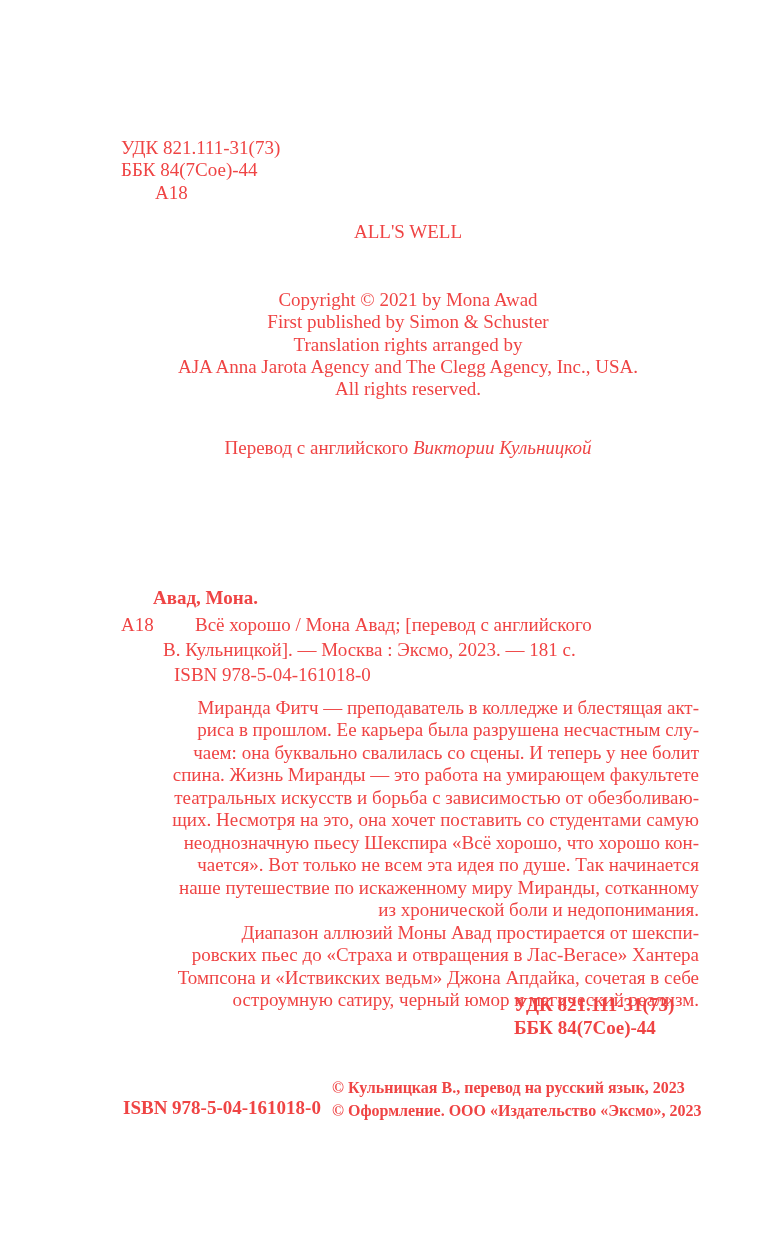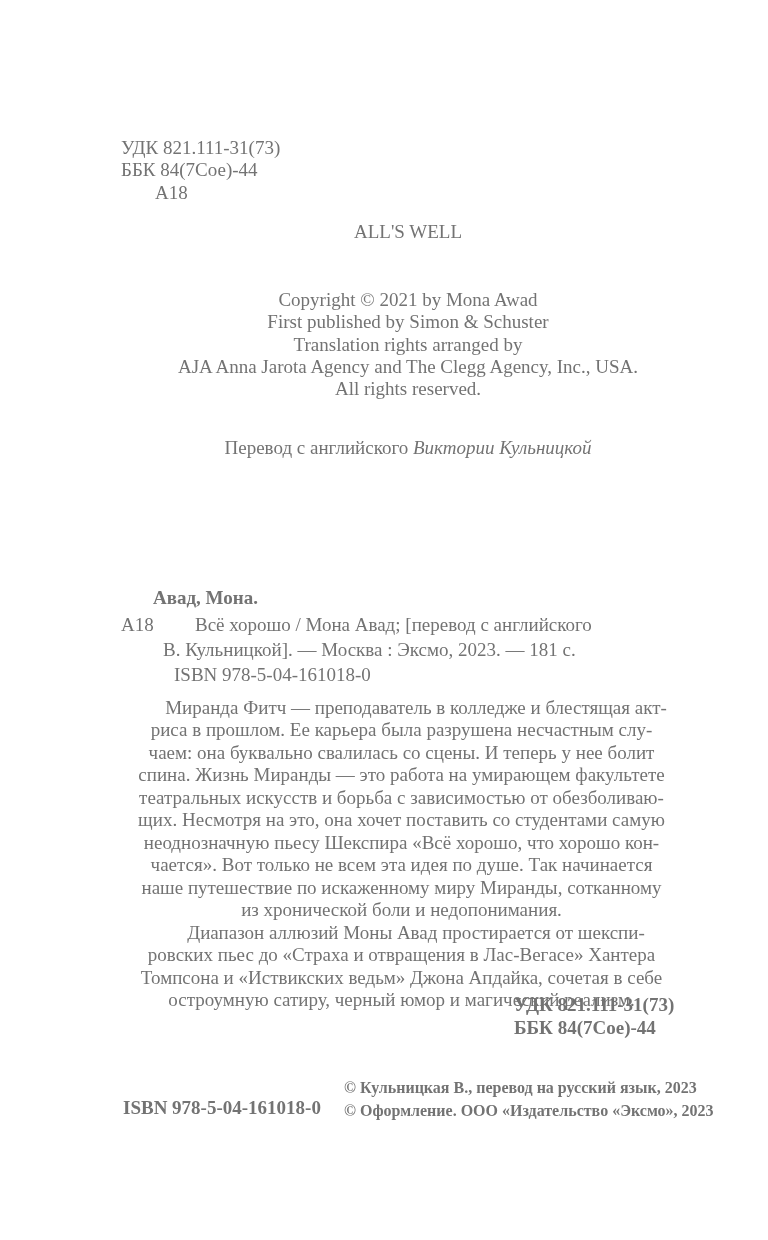--- a/index.html
+++ b/index.html
@@ -5,21 +5,21 @@
   html, body {
     margin: 0;
     padding: 0;
     background: #ffffff;
   }
   .page {
     position: relative;
     width: 768px;
     height: 1240px;
     background: #ffffff;
-    color: #737373;
+    color: #ef4444;
     font-family: "Liberation Serif", "DejaVu Serif", serif;
     font-size: 19px;
     line-height: 22.4px;
     overflow: hidden;
   }
   .abs { position: absolute; }
 
   
   .top-codes { left: 121px; top: 137px; line-height: 22.3px; }
   .top-codes .code-indent { margin-left: 34px; }
@@ -42,26 +42,26 @@
   .record-text {
     margin-left: 42px;
     width: 532px;
     white-space: pre-line;
     text-indent: 32px;
   }
   .record-isbn { left: 174px; top: 664px; }
 
   
   .annotation {
-    left: 120px;
+    left: 136px;
     width: 563px;
     line-height: 22.45px;
     white-space: pre-line;
     text-indent: 29px;
-    text-align: center;
+    text-align: right;
   }
   .para1 { top: 697px; }
   .para2 { top: 922px; }
 
   
   .bottom-codes {
     left: 514px;
     top: 993px;
     font-weight: bold;
     line-height: 23px;
@@ -75,21 +75,20 @@
     font-weight: bold;
   }
   .footer-copy {
     left: 332px;
     top: 1077px;
     width: 380px;
     font-weight: bold;
     font-size: 16px;
     line-height: 22.5px;
     white-space: pre-line;
-    margin-left: 12px;
   }
 </style>
 </head>
 <body>
 
 <div class="page">
 
   <div class="abs top-codes">
     <div>УДК 821.111-31(73)</div>
     <div>ББК 84(7Сое)-44</div>

